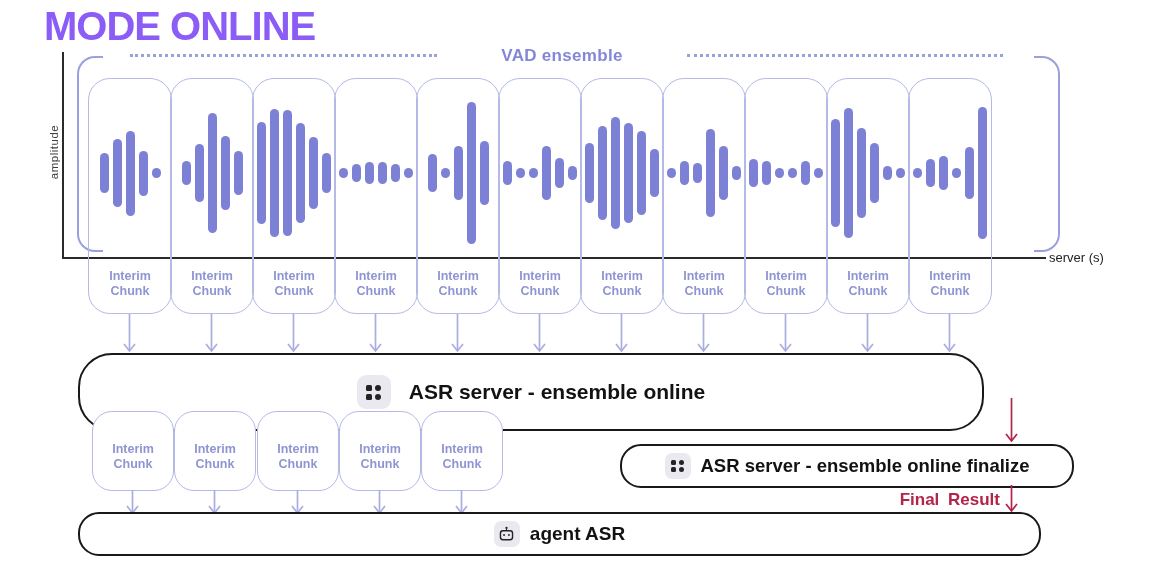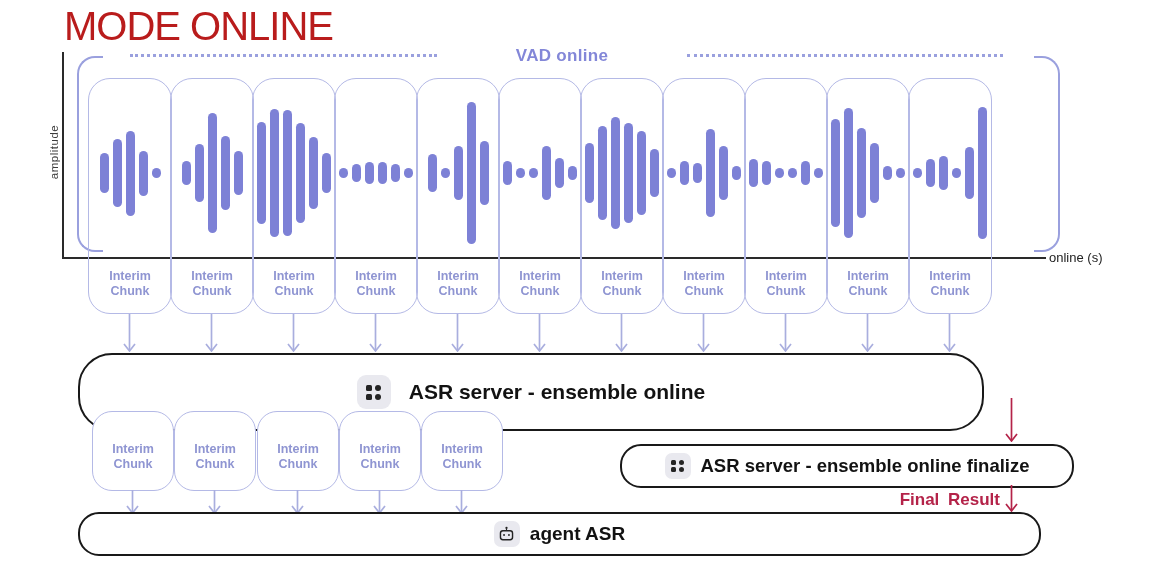--- a/index.html
+++ b/index.html
@@ -1,19 +1,19 @@
 <!DOCTYPE html>
 <html><head>
 <meta charset="utf-8">
 <style>
   html,body{margin:0;padding:0;background:#fff;font-family:"Liberation Sans",sans-serif;}
   #stage{position:relative;width:1150px;height:566px;background:#ffffff;overflow:hidden;}
   .abs{position:absolute;}
 
-  #title{left:44px;top:2px;font-size:40px;line-height:48px;font-weight:normal;letter-spacing:-1px;color:#b91c1c;margin-left:20px;}
+  #title{left:44px;top:2px;font-size:40px;line-height:48px;font-weight:bold;letter-spacing:-1px;color:#8b5cf6;}
 
   
   #y-axis{left:62px;top:52px;width:2px;height:207px;background:#2a2a2a;}
   #x-axis{left:62px;top:257px;width:984px;height:2px;background:#2a2a2a;}
   #amplitude{left:-6px;top:146px;width:120px;text-align:center;font-size:11.5px;letter-spacing:.5px;color:#3c3c3c;transform:rotate(-90deg);}
   #times-label{left:1049px;top:250px;font-size:13px;color:#222;}
 
   
   .bracket{border:2px solid #9aa0de;}
   #bracket-left{left:77px;top:56px;width:24px;height:192px;border-right:none;border-radius:18px 0 0 18px;}
@@ -63,27 +63,27 @@
 </head>
 <body>
 
 <div id="stage">
 
   <div class="abs" id="title">MODE ONLINE</div>
 
   <div class="abs" id="y-axis"></div>
   <div class="abs" id="x-axis"></div>
   <div class="abs" id="amplitude">amplitude</div>
-  <div class="abs" id="times-label">online (s)</div>
+  <div class="abs" id="times-label">server (s)</div>
 
   <div class="abs bracket" id="bracket-left"></div>
   <div class="abs bracket" id="bracket-right"></div>
   <div class="abs vad-dots" id="vad-dots-left"></div>
   <div class="abs vad-dots" id="vad-dots-right"></div>
-  <div class="abs" id="vad-label">VAD online</div>
+  <div class="abs" id="vad-label">VAD ensemble</div>
 
   <div id="row1">
       <div class="abs chunk-box" style="left: 88px; top: 78px; width: 82px; height: 234px;">
         <div class="bars">
           <div class="bar" style="height: 40px; background: rgb(125, 129, 214);"></div>
           <div class="bar" style="height: 68px; background: rgb(125, 129, 214);"></div>
           <div class="bar" style="height: 85px; background: rgb(125, 129, 214);"></div>
           <div class="bar" style="height: 45px; background: rgb(125, 129, 214);"></div>
           <div class="bar" style="height: 10px; background: rgb(125, 129, 214);"></div>
         </div>

